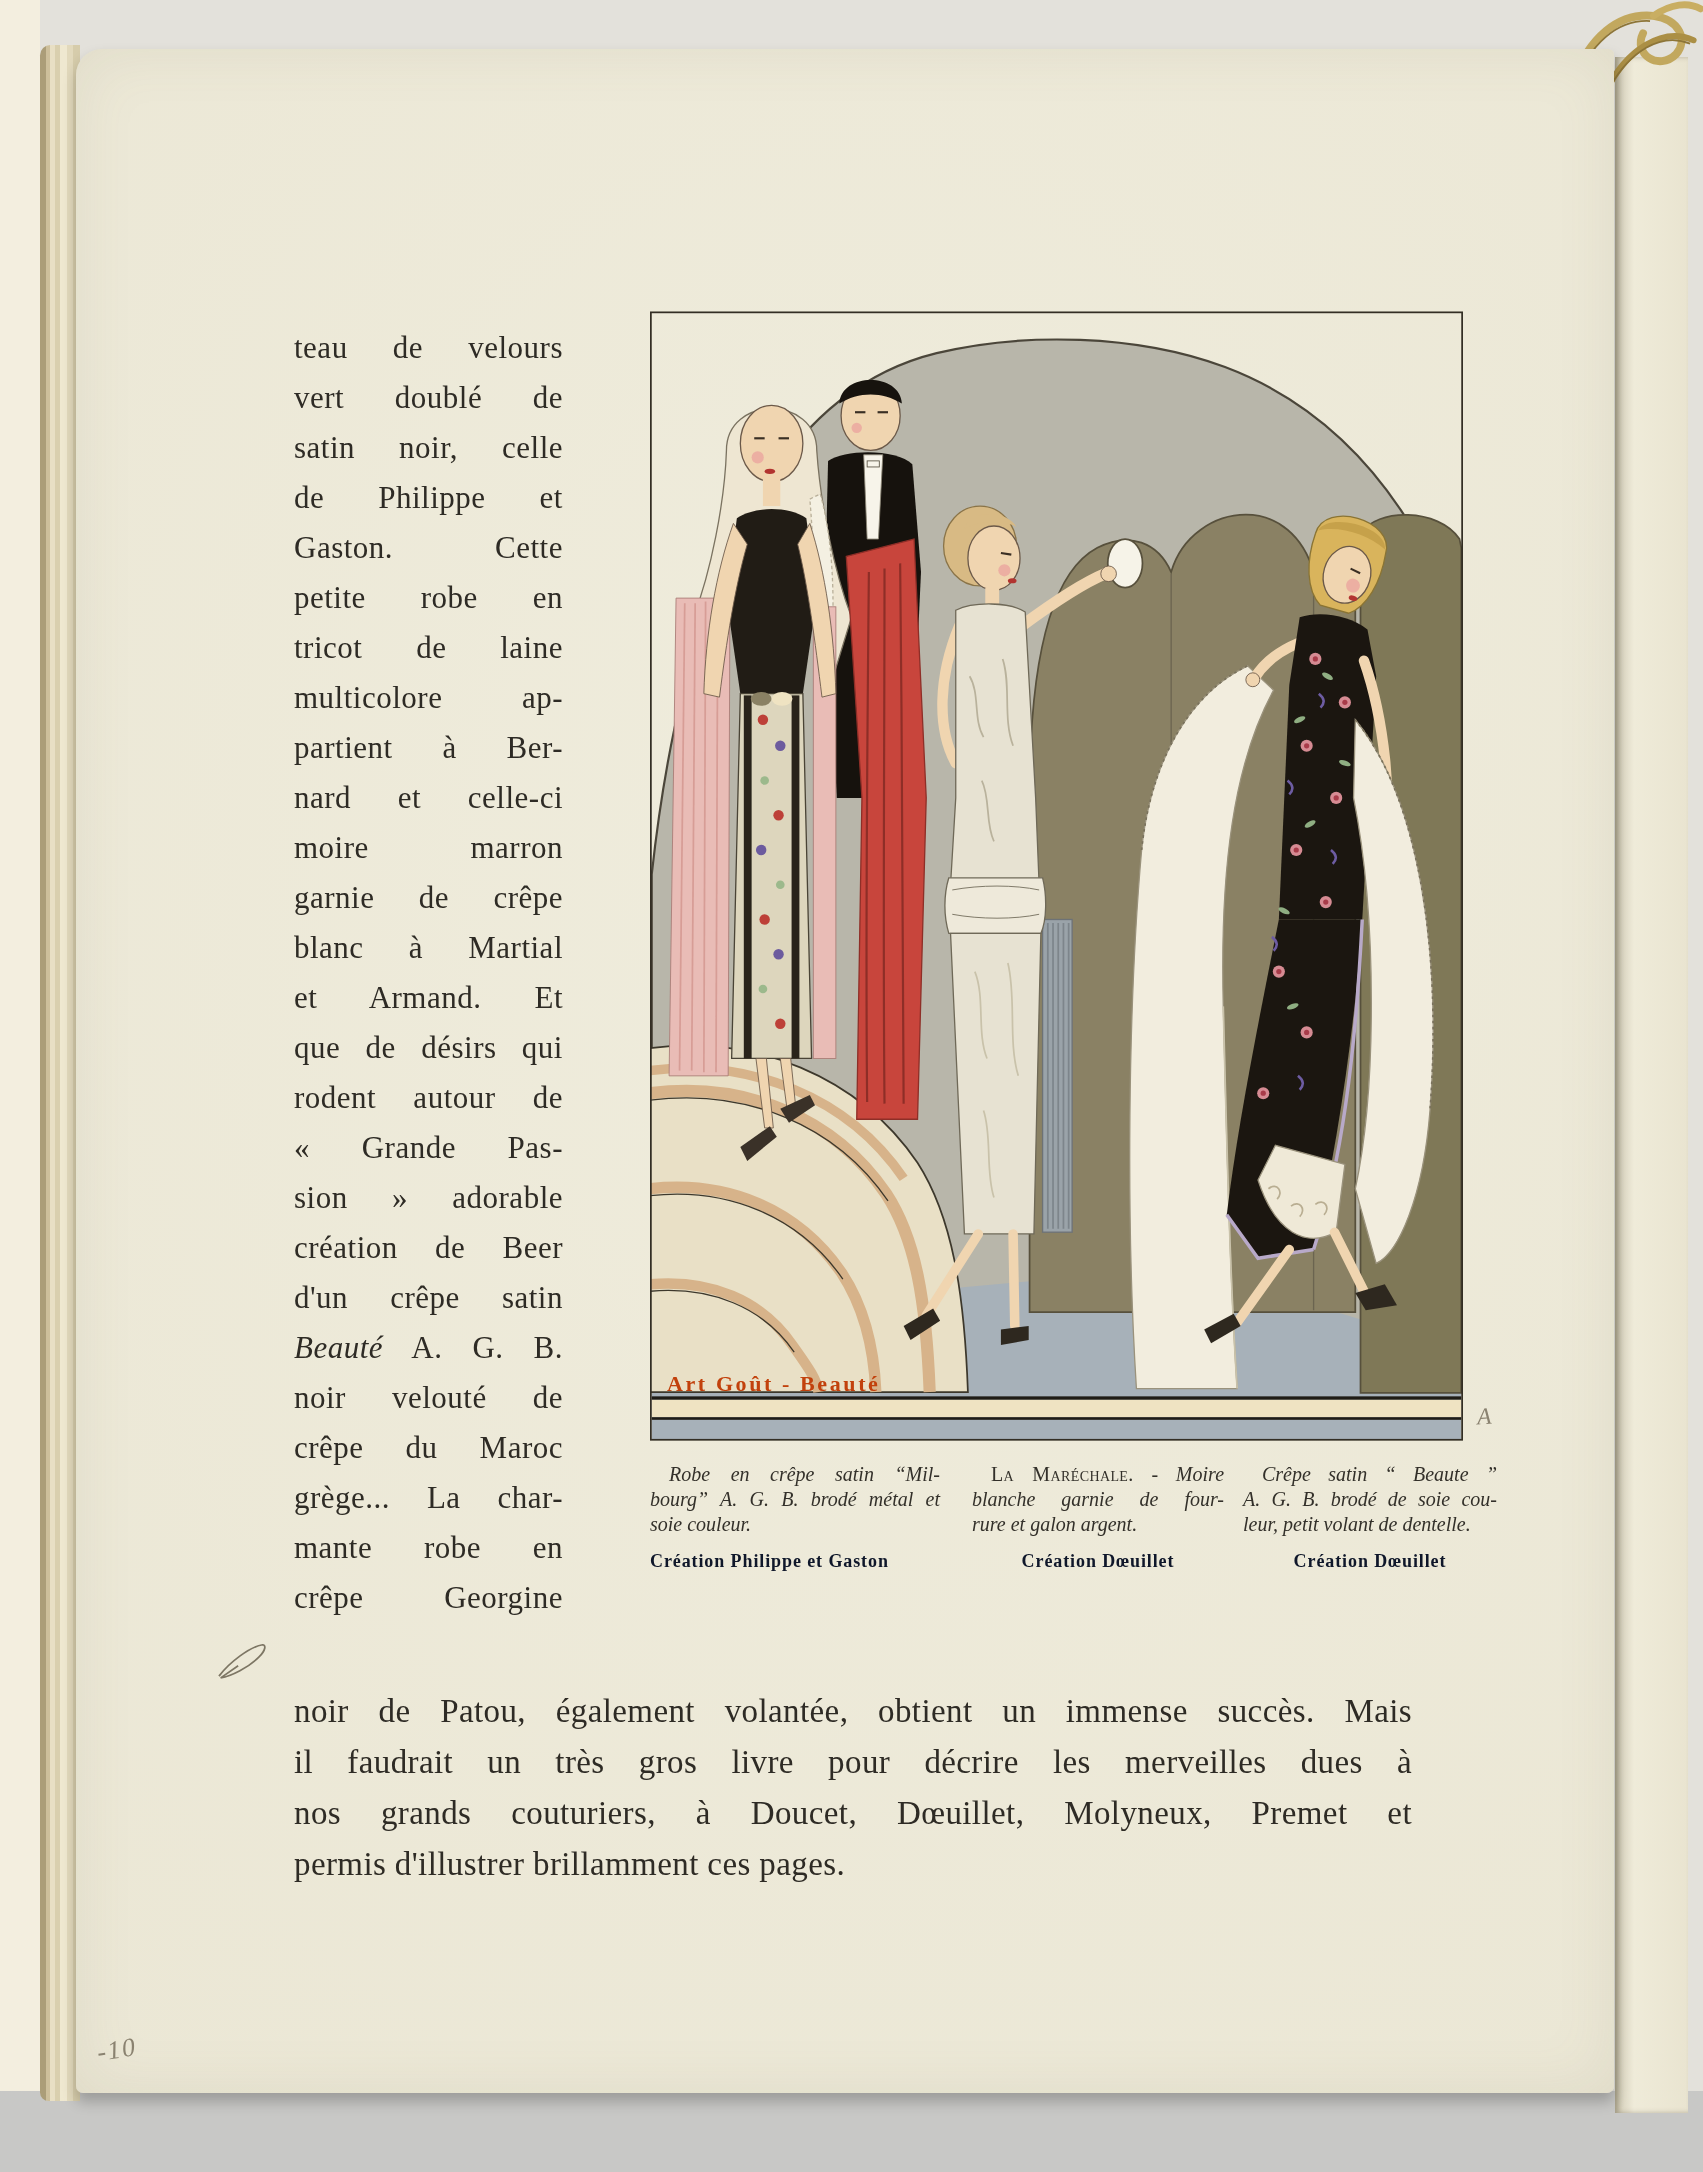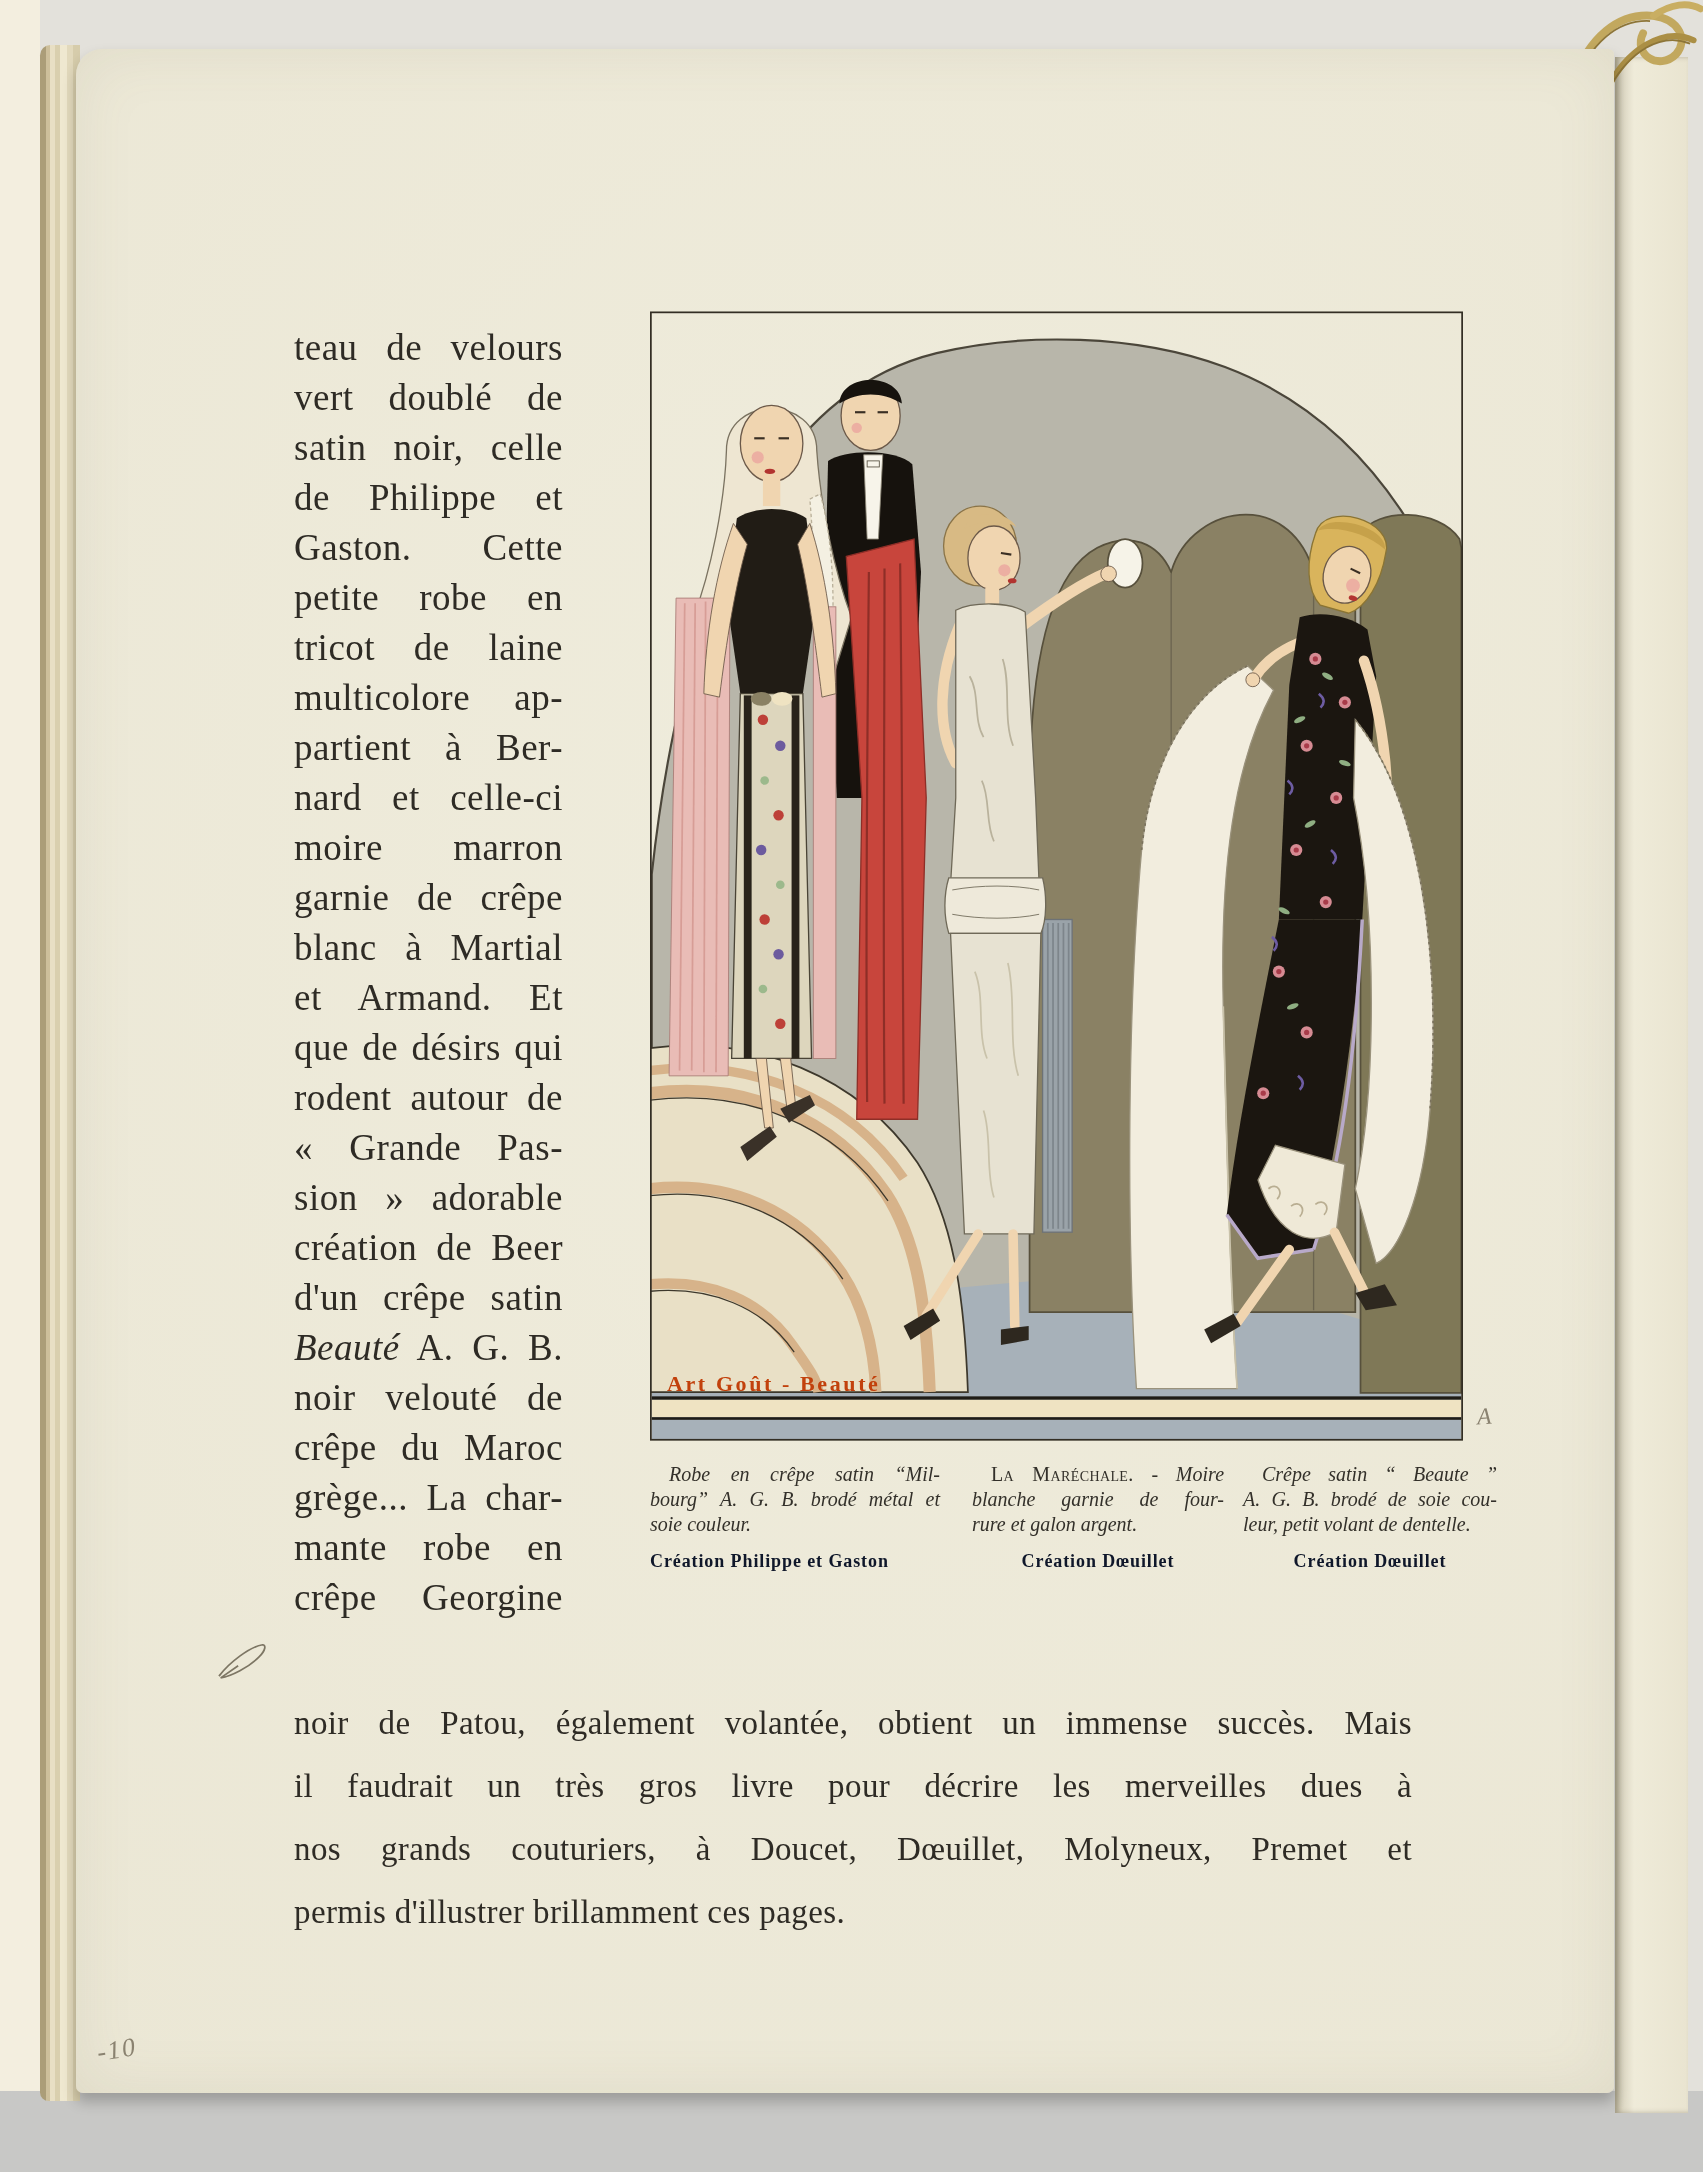--- a/index.html
+++ b/index.html
@@ -15,27 +15,27 @@
              box-shadow:inset 3.5px 0 5.2px rgba(90,80,55,.35);}
   .book-spine{left:40px;top:45px;width:40px;height:2056px;border-radius:10.4px 0 0 8.7px;
       background:linear-gradient(90deg,#ab9d78 0 6px,#cdbf9b 6px 9.6px,#e8dfc4 9.6px 14.8px,
                  #d9cfae 14.8px 20px,#efe8d0 20px 27px,#e2d9bc 27px 33px,#d6ccab 33px 40px);}
   .page{left:76px;top:49px;width:1538px;height:2044px;
         background:radial-gradient(120% 120% at 50% 40%,#efecdc 0%,#ebe7d5 65%,#e2ddc8 100%);
         border-radius:26px 5.2px 7px 7px;
         box-shadow:0 8.7px 14px rgba(0,0,0,.22), inset 0 0 61px rgba(120,110,80,.10);}
 
   
-  .column{left:294px;top:323px;width:269px;color:#2e2b25;font-size:37px;line-height:50px;
+  .column{left:294px;top:323px;width:269px;color:#2e2b25;font-size:31px;line-height:50px;
           letter-spacing:0.5px;}
   .cl{text-align:justify;text-align-last:justify;white-space:nowrap;}
   .it{font-style:italic;}
   .closing{left:294px;top:1686px;width:1118px;color:#2e2b25;font-size:33px;line-height:51px;
            letter-spacing:0.4px;}
-  .cl2{text-align:justify;text-align-last:justify;margin-top:12px;}
+  .cl2{text-align:justify;text-align-last:justify;}
   .cl-left{text-align:right;text-align-last:left;}
 
   
   .plate{left:650px;top:311px;width:813px;height:1131px;}
   .plate svg{display:block;}
   .signature{left:667px;top:1371px;font-size:22px;font-weight:600;letter-spacing:2.6px;
              color:#c2410c;}
   .margin-letter{left:1477px;top:1403px;font-size:23.5px;color:#55503f;transform:rotate(-4deg);}
 
   

